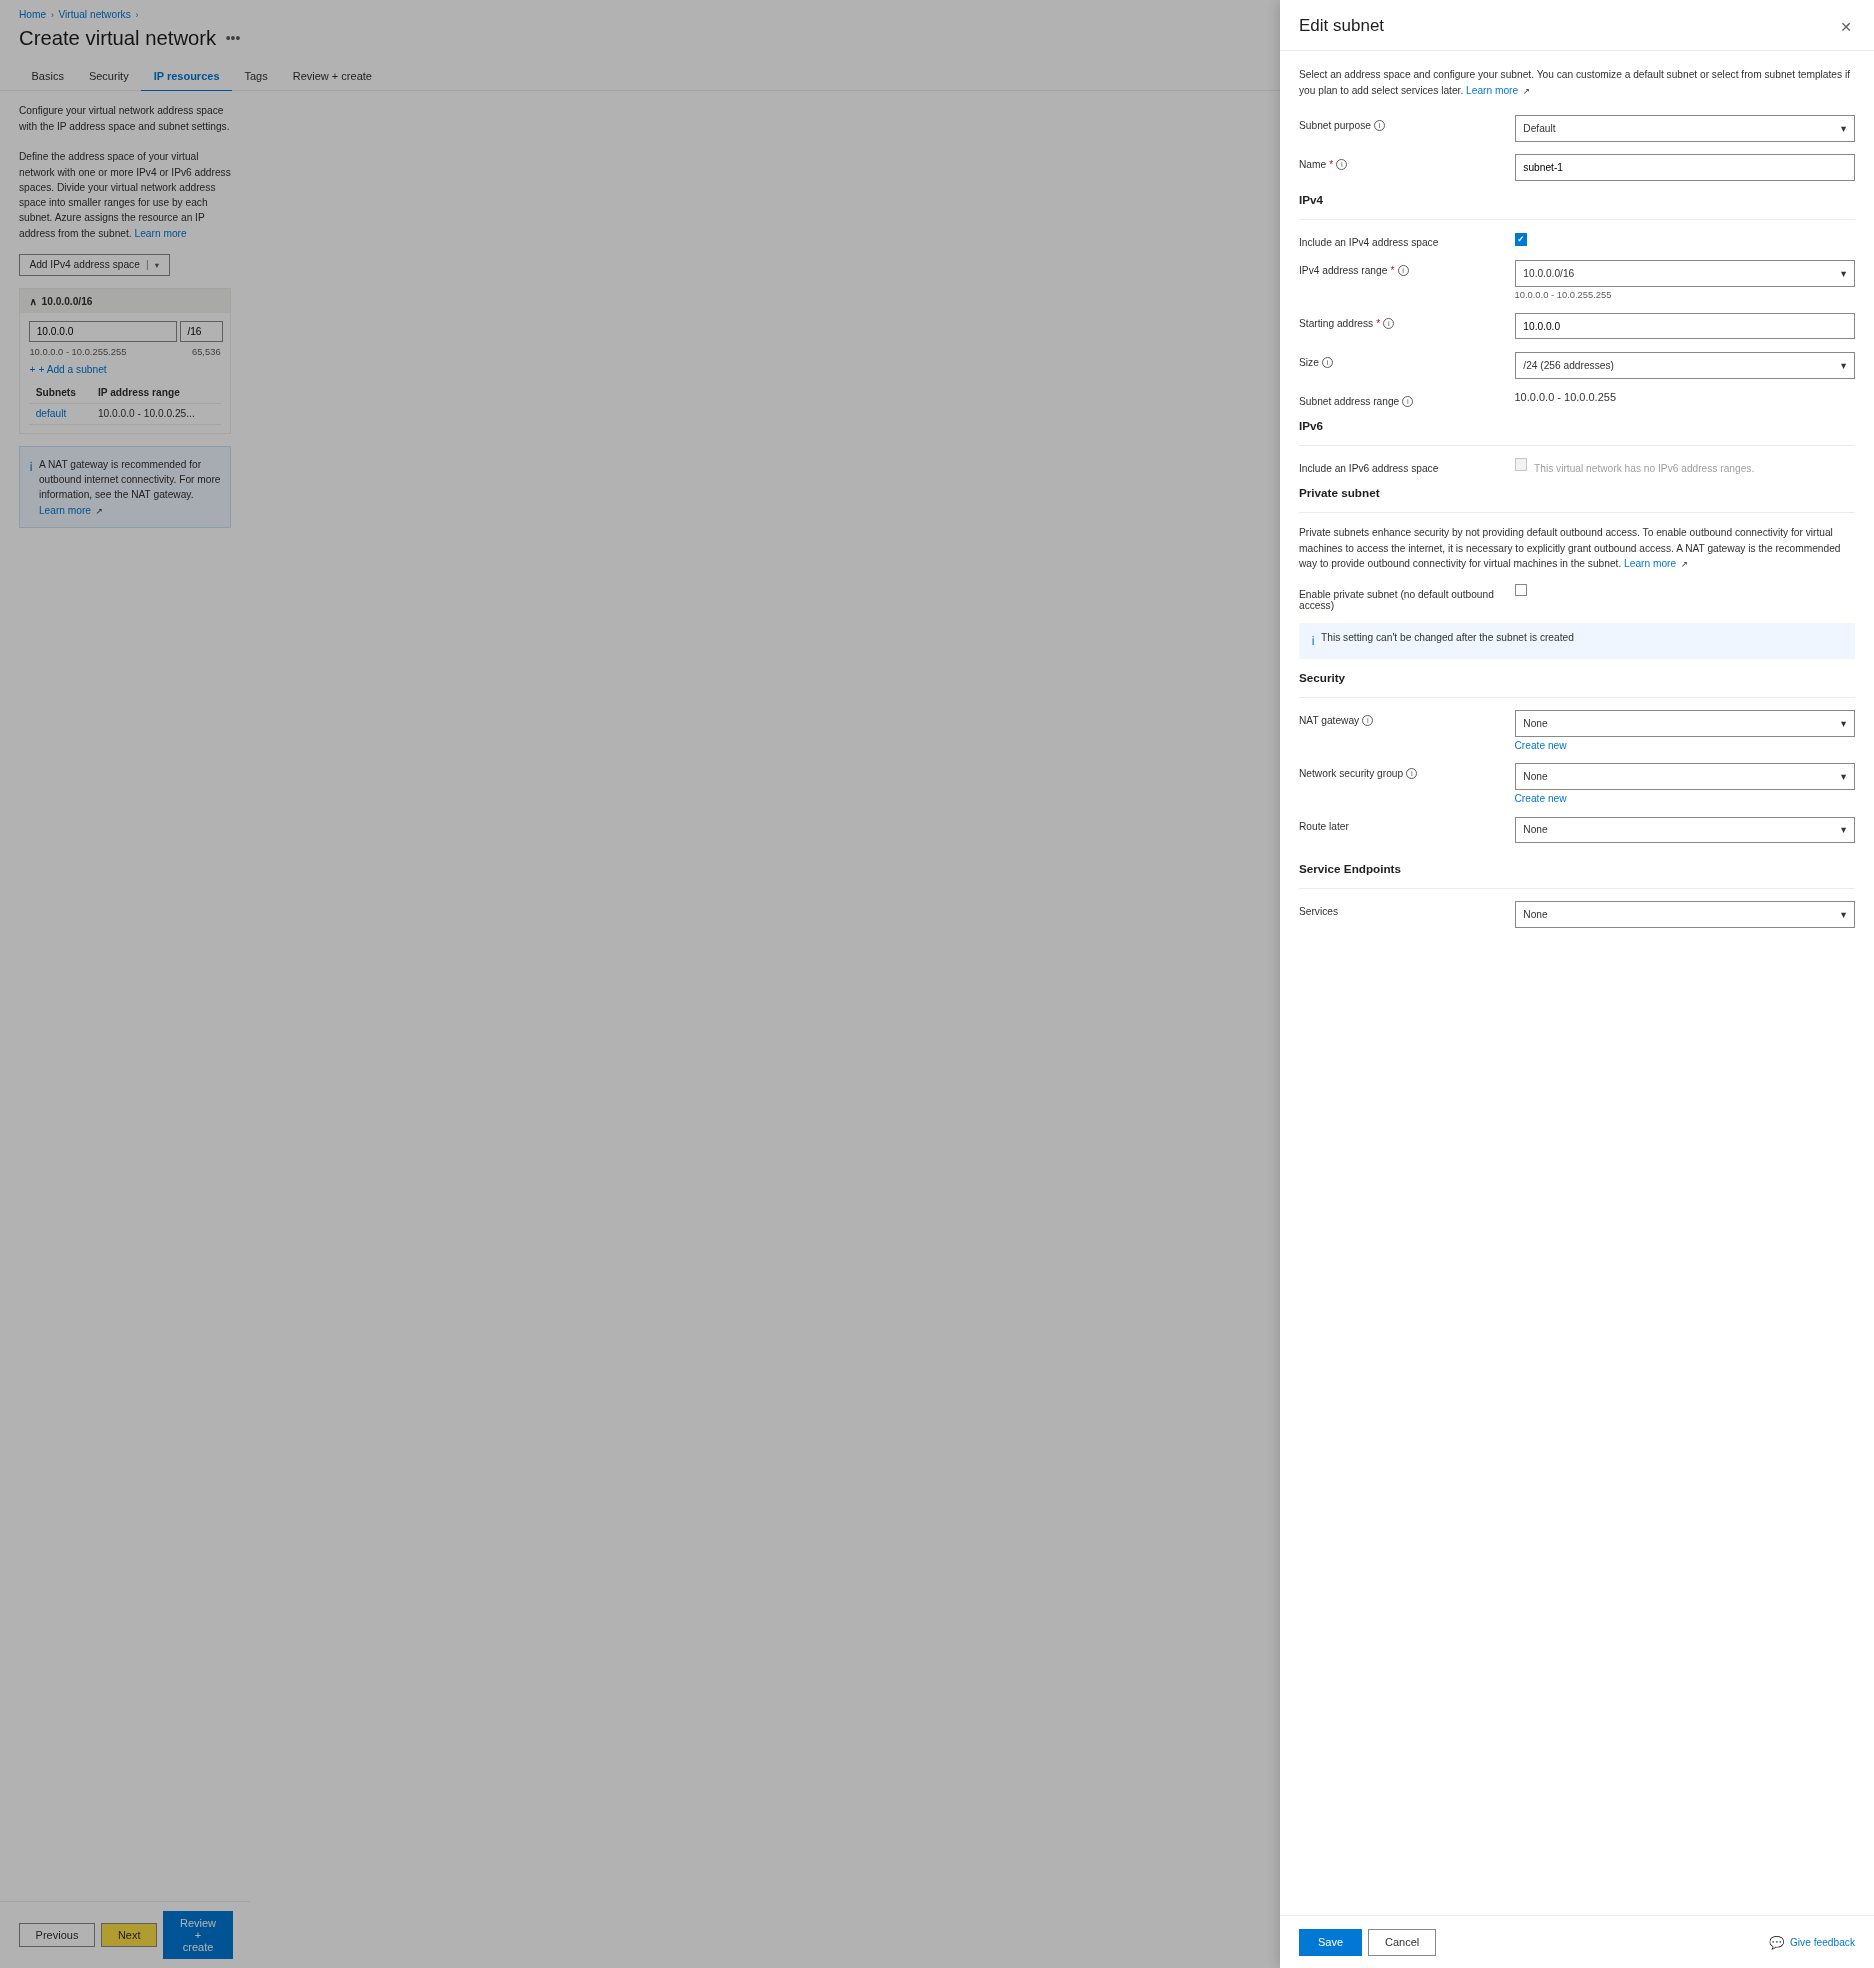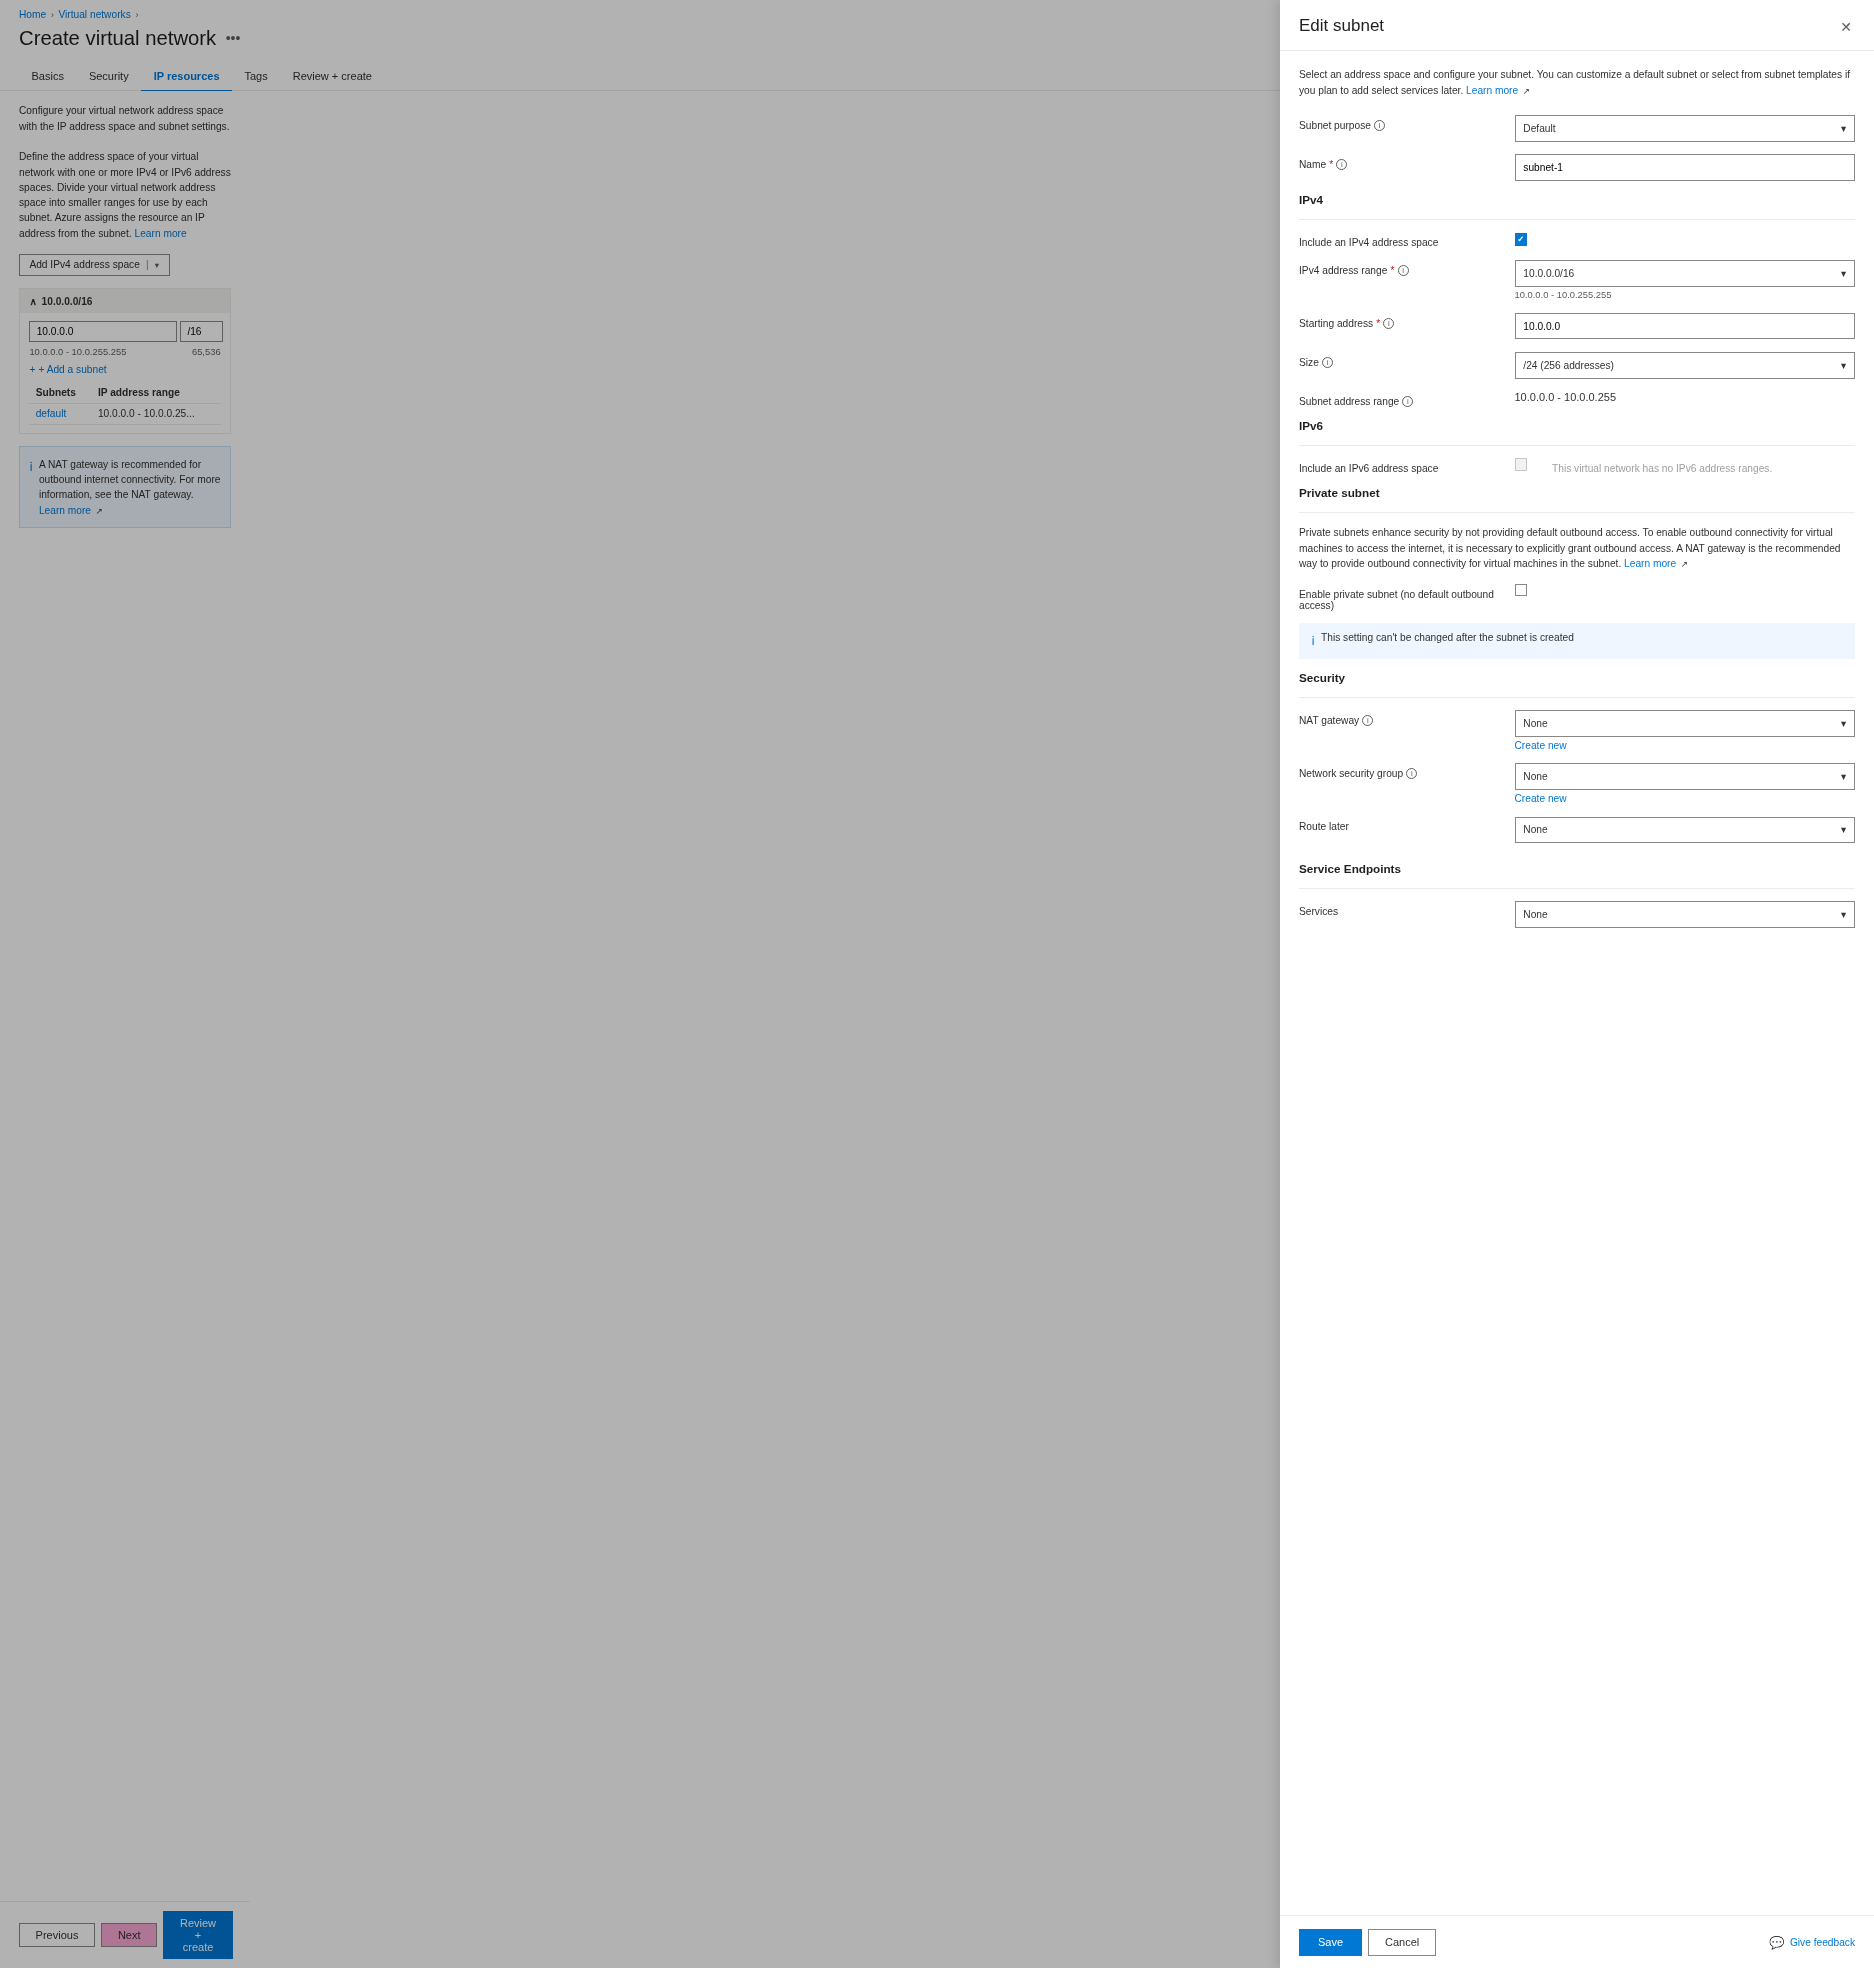--- a/index.html
+++ b/index.html
@@ -52,21 +52,21 @@
 
     
     .info-box { background: #f0f6ff; border: 0.8px solid #c7e0f4; padding: 9.4px; display: flex; gap: 6.3px; margin-top: 12.5px; font-size: 10.2px; line-height: 1.5; }
     .info-icon { color: #0078d4; font-size: 12.5px; flex-shrink: 0; margin-top: 0.8px; }
     .info-text { color: #323130; }
     .info-text a { color: #0078d4; text-decoration: none; }
 
     
     .bottom-bar { display: flex; align-items: center; padding: 9.4px 19px; border-top: 0.8px solid #edebe9; gap: 6.3px; background: #fff; }
     .btn-previous { border: 0.8px solid #8a8886; background: #fff; padding: 4.7px 15.6px; font-size: 11px; cursor: pointer; color: #323130; }
-    .btn-next { border: 0.8px solid #8a8886; background: #f9a8d4; padding: 4.7px 15.6px; font-size: 11px; cursor: pointer; color: #323130; }
+    .btn-next { border: 0.8px solid #8a8886; background: #fde047; padding: 4.7px 15.6px; font-size: 11px; cursor: pointer; color: #323130; }
     .btn-review { background: #0078d4; color: #fff; border: 0.8px solid #0078d4; padding: 4.7px 15.6px; font-size: 11px; cursor: pointer; }
     .feedback-link { margin-left: auto; color: #0078d4; text-decoration: none; font-size: 10.2px; display: flex; align-items: center; gap: 4.7px; cursor: pointer; }
 
     
     .overlay { position: fixed; top: 0; left: 0; right: 0; bottom: 0; background: rgba(0,0,0,0.3); z-index: 100; }
     .slide-panel { position: fixed; top: 0; right: 0; bottom: 0; width: 594px; background: #fff; z-index: 101; display: flex; flex-direction: column; box-shadow: -3.1px 0 12.5px rgba(0,0,0,0.15); overflow: hidden; }
     .panel-header { display: flex; align-items: flex-start; justify-content: space-between; padding: 15.6px 19px 12.5px; border-bottom: 0.8px solid #edebe9; flex-shrink: 0; }
     .panel-title { font-size: 17px; font-weight: 300; color: #201f1e; }
     .close-btn { background: none; border: none; cursor: pointer; font-size: 14px; color: #605e5c; padding: 3.1px; }
     .panel-body { flex: 1; overflow-y: auto; padding: 15.6px 19px; }
@@ -304,21 +304,21 @@
       <div class="form-control">
         <span>10.0.0.0 - 10.0.0.255</span>
       </div>
     </div>
 
     <div class="section-heading">IPv6</div>
     <hr class="section-divider">
 
     <div class="form-row">
       <div class="form-label">Include an IPv6 address space</div>
-      <div class="form-control" style="display:flex;align-items:flex-start;gap:25px;">
+      <div class="form-control" style="display:flex;align-items:flex-start;gap:7px;">
         <div class="checkbox-disabled"></div>
         <span class="ipv6-note">This virtual network has no IPv6 address ranges.</span>
       </div>
     </div>
 
     <div class="section-heading">Private subnet</div>
     <hr class="section-divider">
 
     <div class="private-subnet-section">
       <p class="private-subnet-desc">

